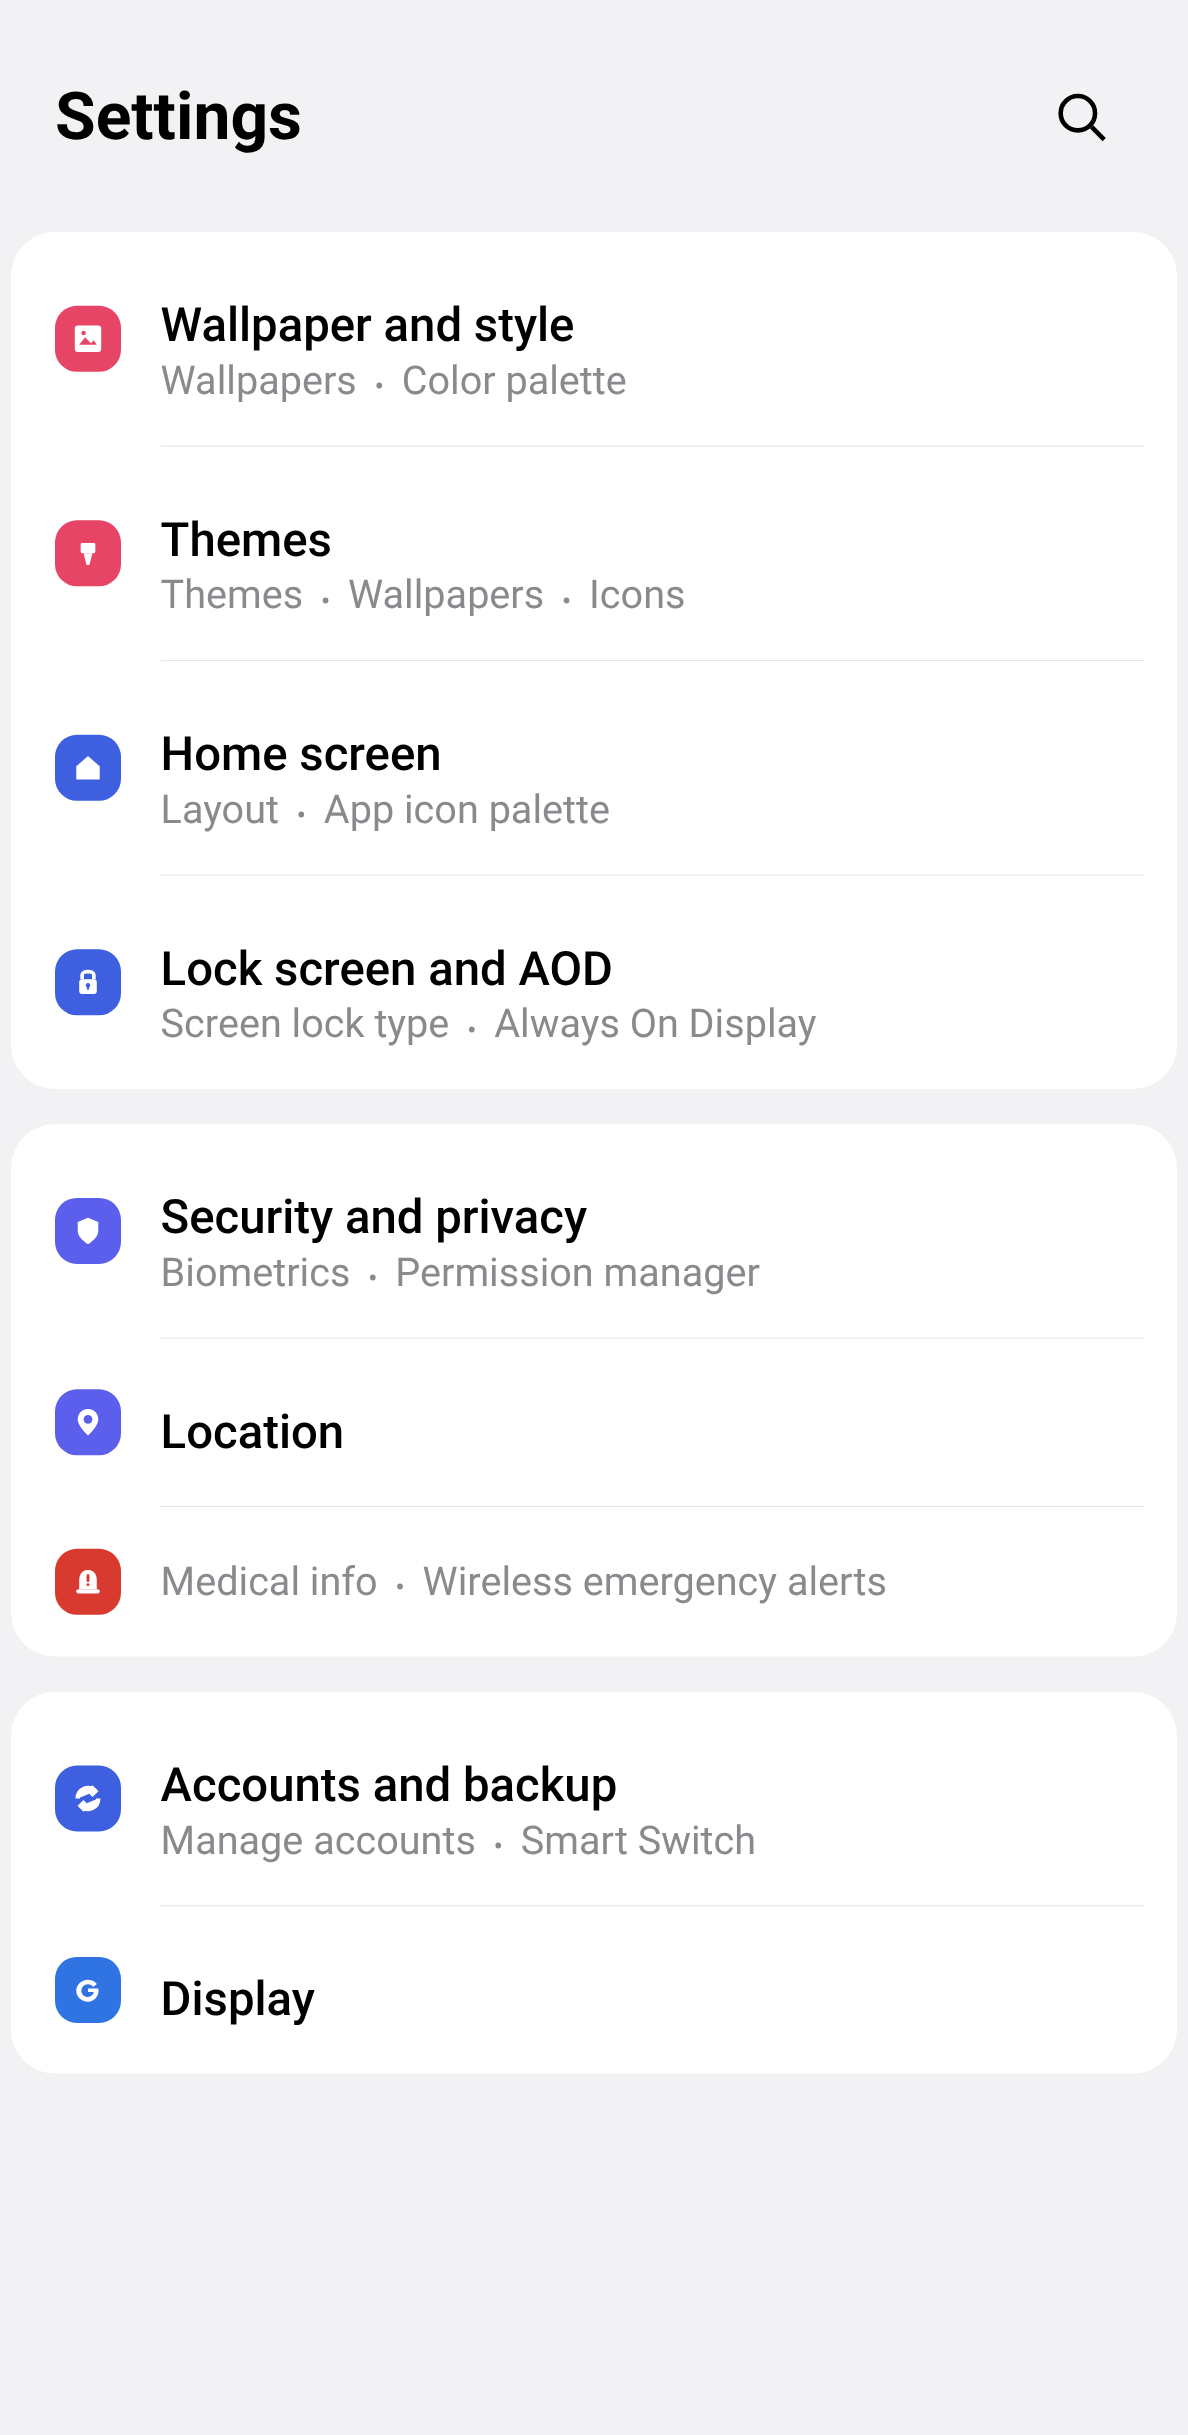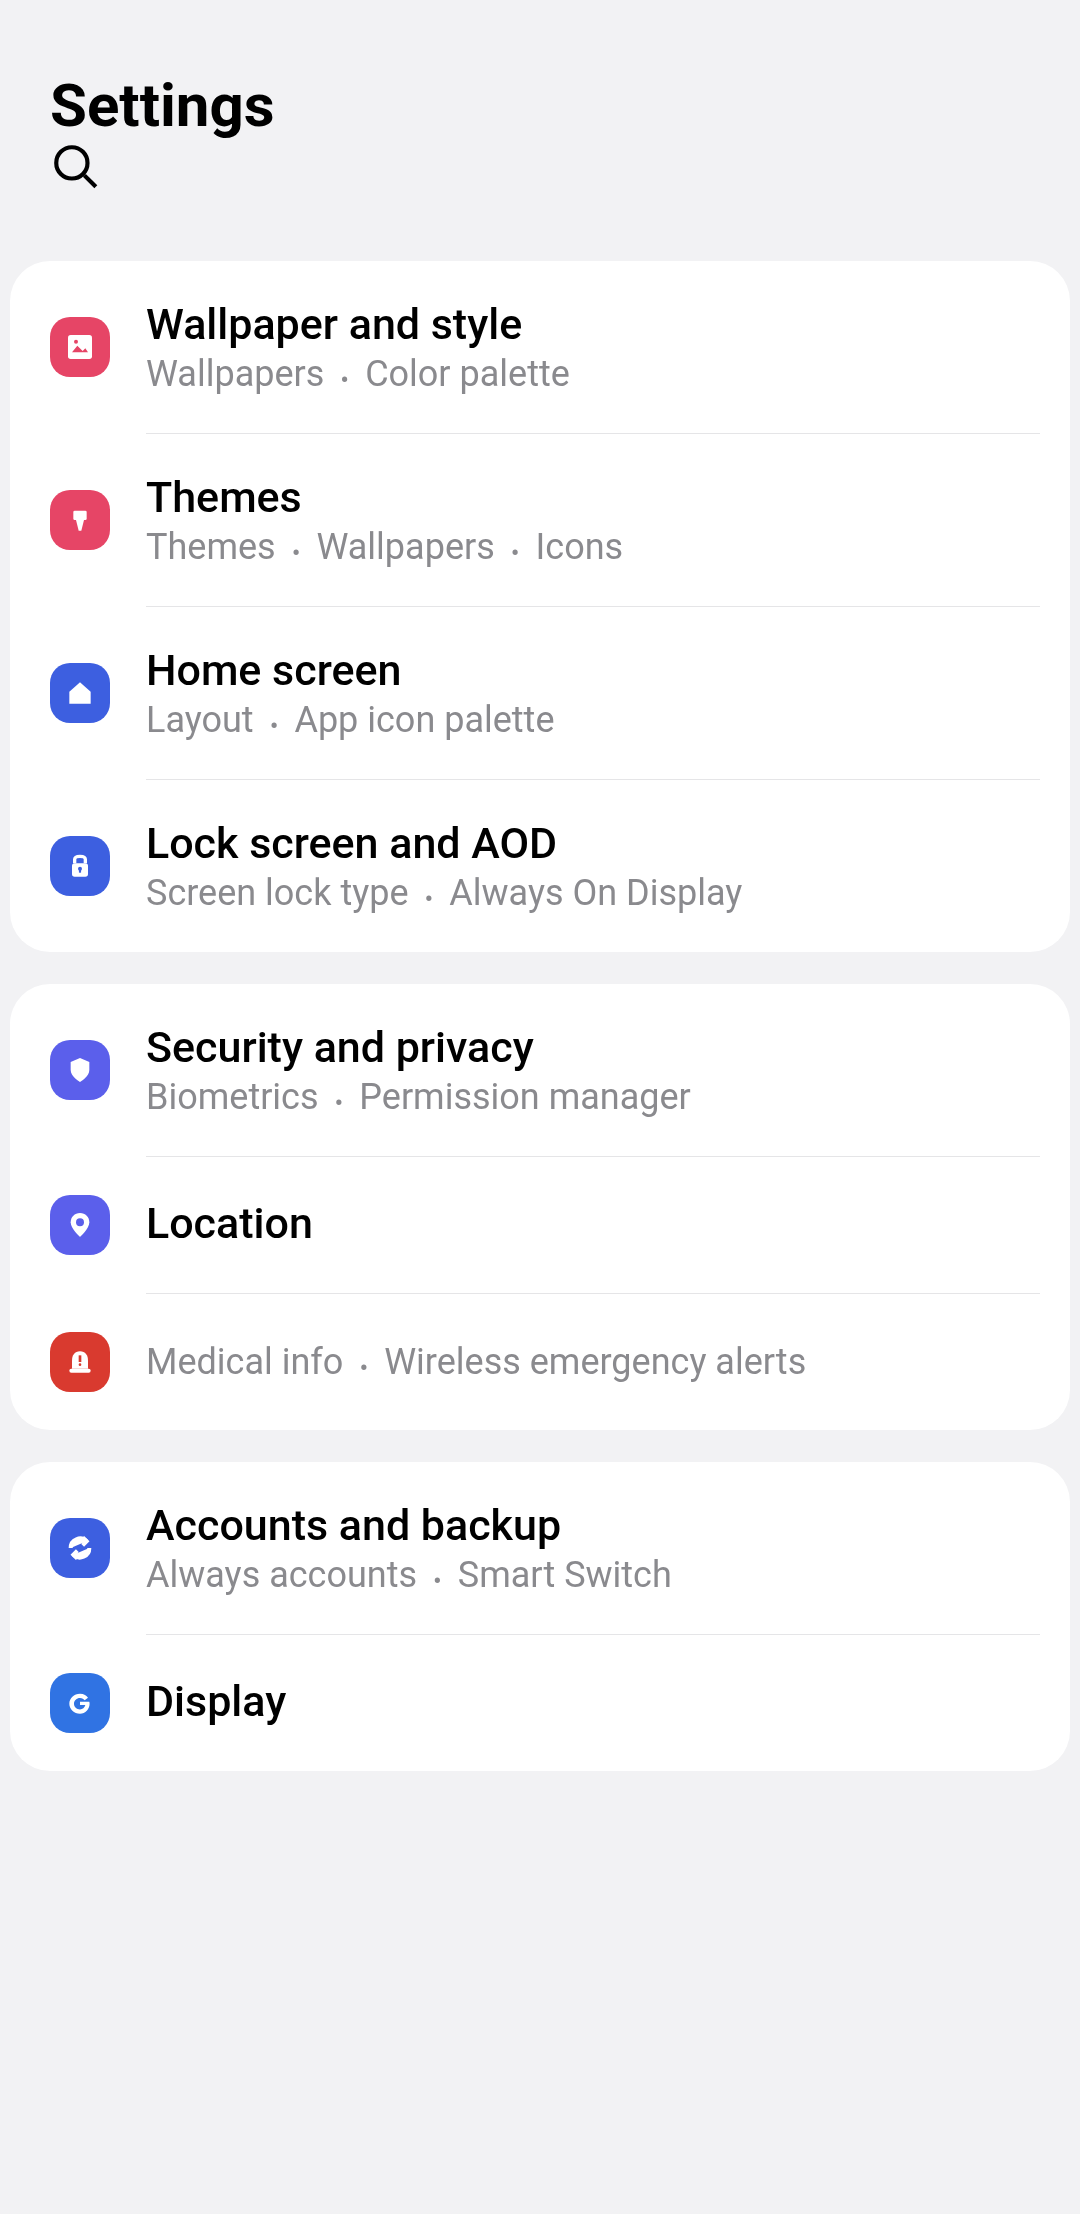--- a/index.html
+++ b/index.html
@@ -10,22 +10,22 @@
     body {
       width: 1080px;
       height: 2214px;
       background: #f2f2f4;
       font-family: -apple-system, BlinkMacSystemFont, 'Segoe UI', Roboto, sans-serif;
       overflow: hidden;
     }
     .header {
       display: flex;
       justify-content: space-between;
+      align-items: center;
       padding: 70px 72px 70px 50px;
-      flex-direction: column;
     }
     .header-title {
       font-size: 60px;
       font-weight: 700;
       color: #000;
     }
     .search-icon {
       width: 50px;
       height: 50px;
       display: flex;
@@ -62,20 +62,21 @@
       fill: #fff;
     }
     .item-text {
       flex: 1;
     }
     .item-title {
       font-size: 43px;
       font-weight: 500;
       color: #000;
       margin-bottom: 4px;
+      margin-top: 22px;
     }
     .item-subtitle {
       font-size: 36px;
       color: #8a8a8e;
       display: flex;
       gap: 16px;
       align-items: flex-end;
     }
     .dot {
       font-size: 26px;
@@ -249,21 +250,21 @@
       <svg viewBox="0 0 24 24" fill="none" stroke="#fff" stroke-width="3">
           <path d="M5 12 A7 7 0 0 1 17 7"></path>
           <path d="M19 12 A7 7 0 0 1 7 17"></path>
           <path d="M14 4 L17 7 L14 10" fill="none"></path>
           <path d="M10 20 L7 17 L10 14" fill="none"></path>
         </svg>
     </div>
     <div class="item-text">
       <div class="item-title">Accounts and backup</div>
       <div class="item-subtitle">
-        <span>Always accounts</span>
+        <span>Manage accounts</span>
         <span class="dot">•</span>
         <span>Smart Switch</span>
       </div>
     </div>
   </div>
 
   <div class="divider"></div>
 
   <div class="item">
     <div class="item-icon bg-google">

